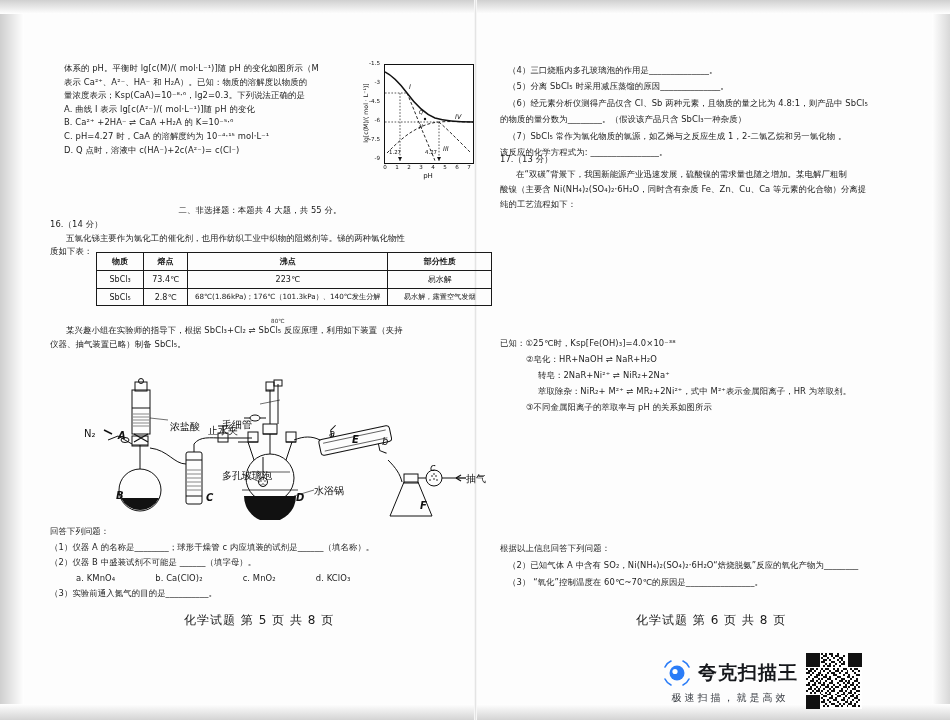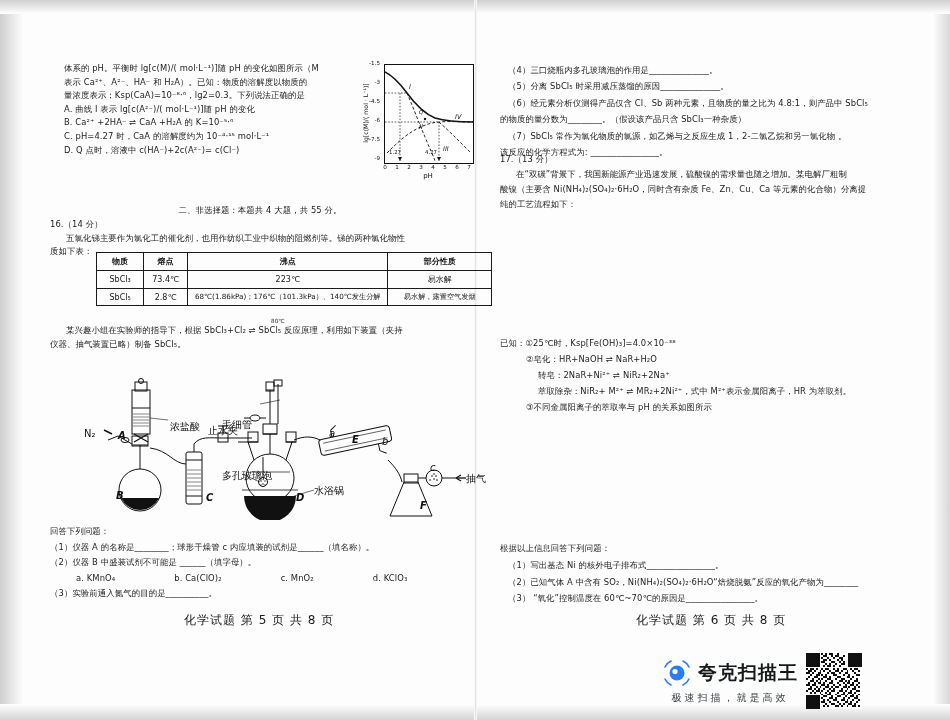--- a/index.html
+++ b/index.html
@@ -295,21 +295,21 @@
       <div class="alab" style="left:140px;top:92px;width:26px;line-height:1.1;">多孔玻璃泡</div>
       <div class="alab" style="left:232px;top:106px;">水浴锅</div>
       <div class="alab" style="left:2px;top:50px;">N₂</div>
       <div class="alab" style="left:384px;top:94px;">抽气</div>
     </div>
 
     <div class="blk txt" style="left:26px;top:524px;width:424px;line-height:1.85;">
       <div>回答下列问题：</div>
       <div>（1）仪器 A 的名称是________；球形干燥管 c 内应填装的试剂是______（填名称）。</div>
       <div>（2）仪器 B 中盛装试剂不可能是 ______（填字母）。</div>
-      <div style="display:flex;gap:59px;padding-left:26px;">
+      <div style="display:flex;gap:40px;padding-left:26px;">
         <span>a. KMnO₄</span>
         <span>b. Ca(ClO)₂</span>
         <span>c. MnO₂</span>
         <span>d. KClO₃</span>
       </div>
       <div>（3）实验前通入氮气的目的是__________。</div>
     </div>
 
     <div class="foot" style="left:160px;top:612px;">化学试题  第 5 页 共 8 页</div>
   </div>
@@ -338,21 +338,20 @@
         <span>①25℃时，Ksp[Fe(OH)₃]=4.0×10⁻³⁸</span>
       </div>
       <div style="padding-left:26px;">②皂化：HR+NaOH ⇌ NaR+H₂O</div>
       <div style="padding-left:38px;">转皂：2NaR+Ni²⁺ ⇌ NiR₂+2Na⁺</div>
       <div style="padding-left:38px;">萃取除杂：NiR₂+ M²⁺ ⇌ MR₂+2Ni²⁺，式中 M²⁺表示金属阳离子，HR 为萃取剂。</div>
       <div style="padding-left:26px;">③不同金属阳离子的萃取率与 pH 的关系如图所示</div>
     </div>
 
     <div class="blk txt" style="left:14px;top:540px;width:436px;line-height:2.0;">
       <div>根据以上信息回答下列问题：</div>
-      <div class="ind2">（1）写出基态 Ni 的核外电子排布式________________。</div>
       <div class="ind2">（2）已知气体 A 中含有 SO₂，Ni(NH₄)₂(SO₄)₂·6H₂O“焙烧脱氨”反应的氧化产物为________</div>
       <div class="ind2">（3）  “氧化”控制温度在 60℃~70℃的原因是________________。</div>
     </div>
 
     <div class="foot" style="left:150px;top:612px;">化学试题  第 6 页 共 8 页</div>
   </div>
 
   <div class="wm">
     <div style="display:flex;align-items:center;flex-direction:column;">
       <div style="display:flex;align-items:center;">

